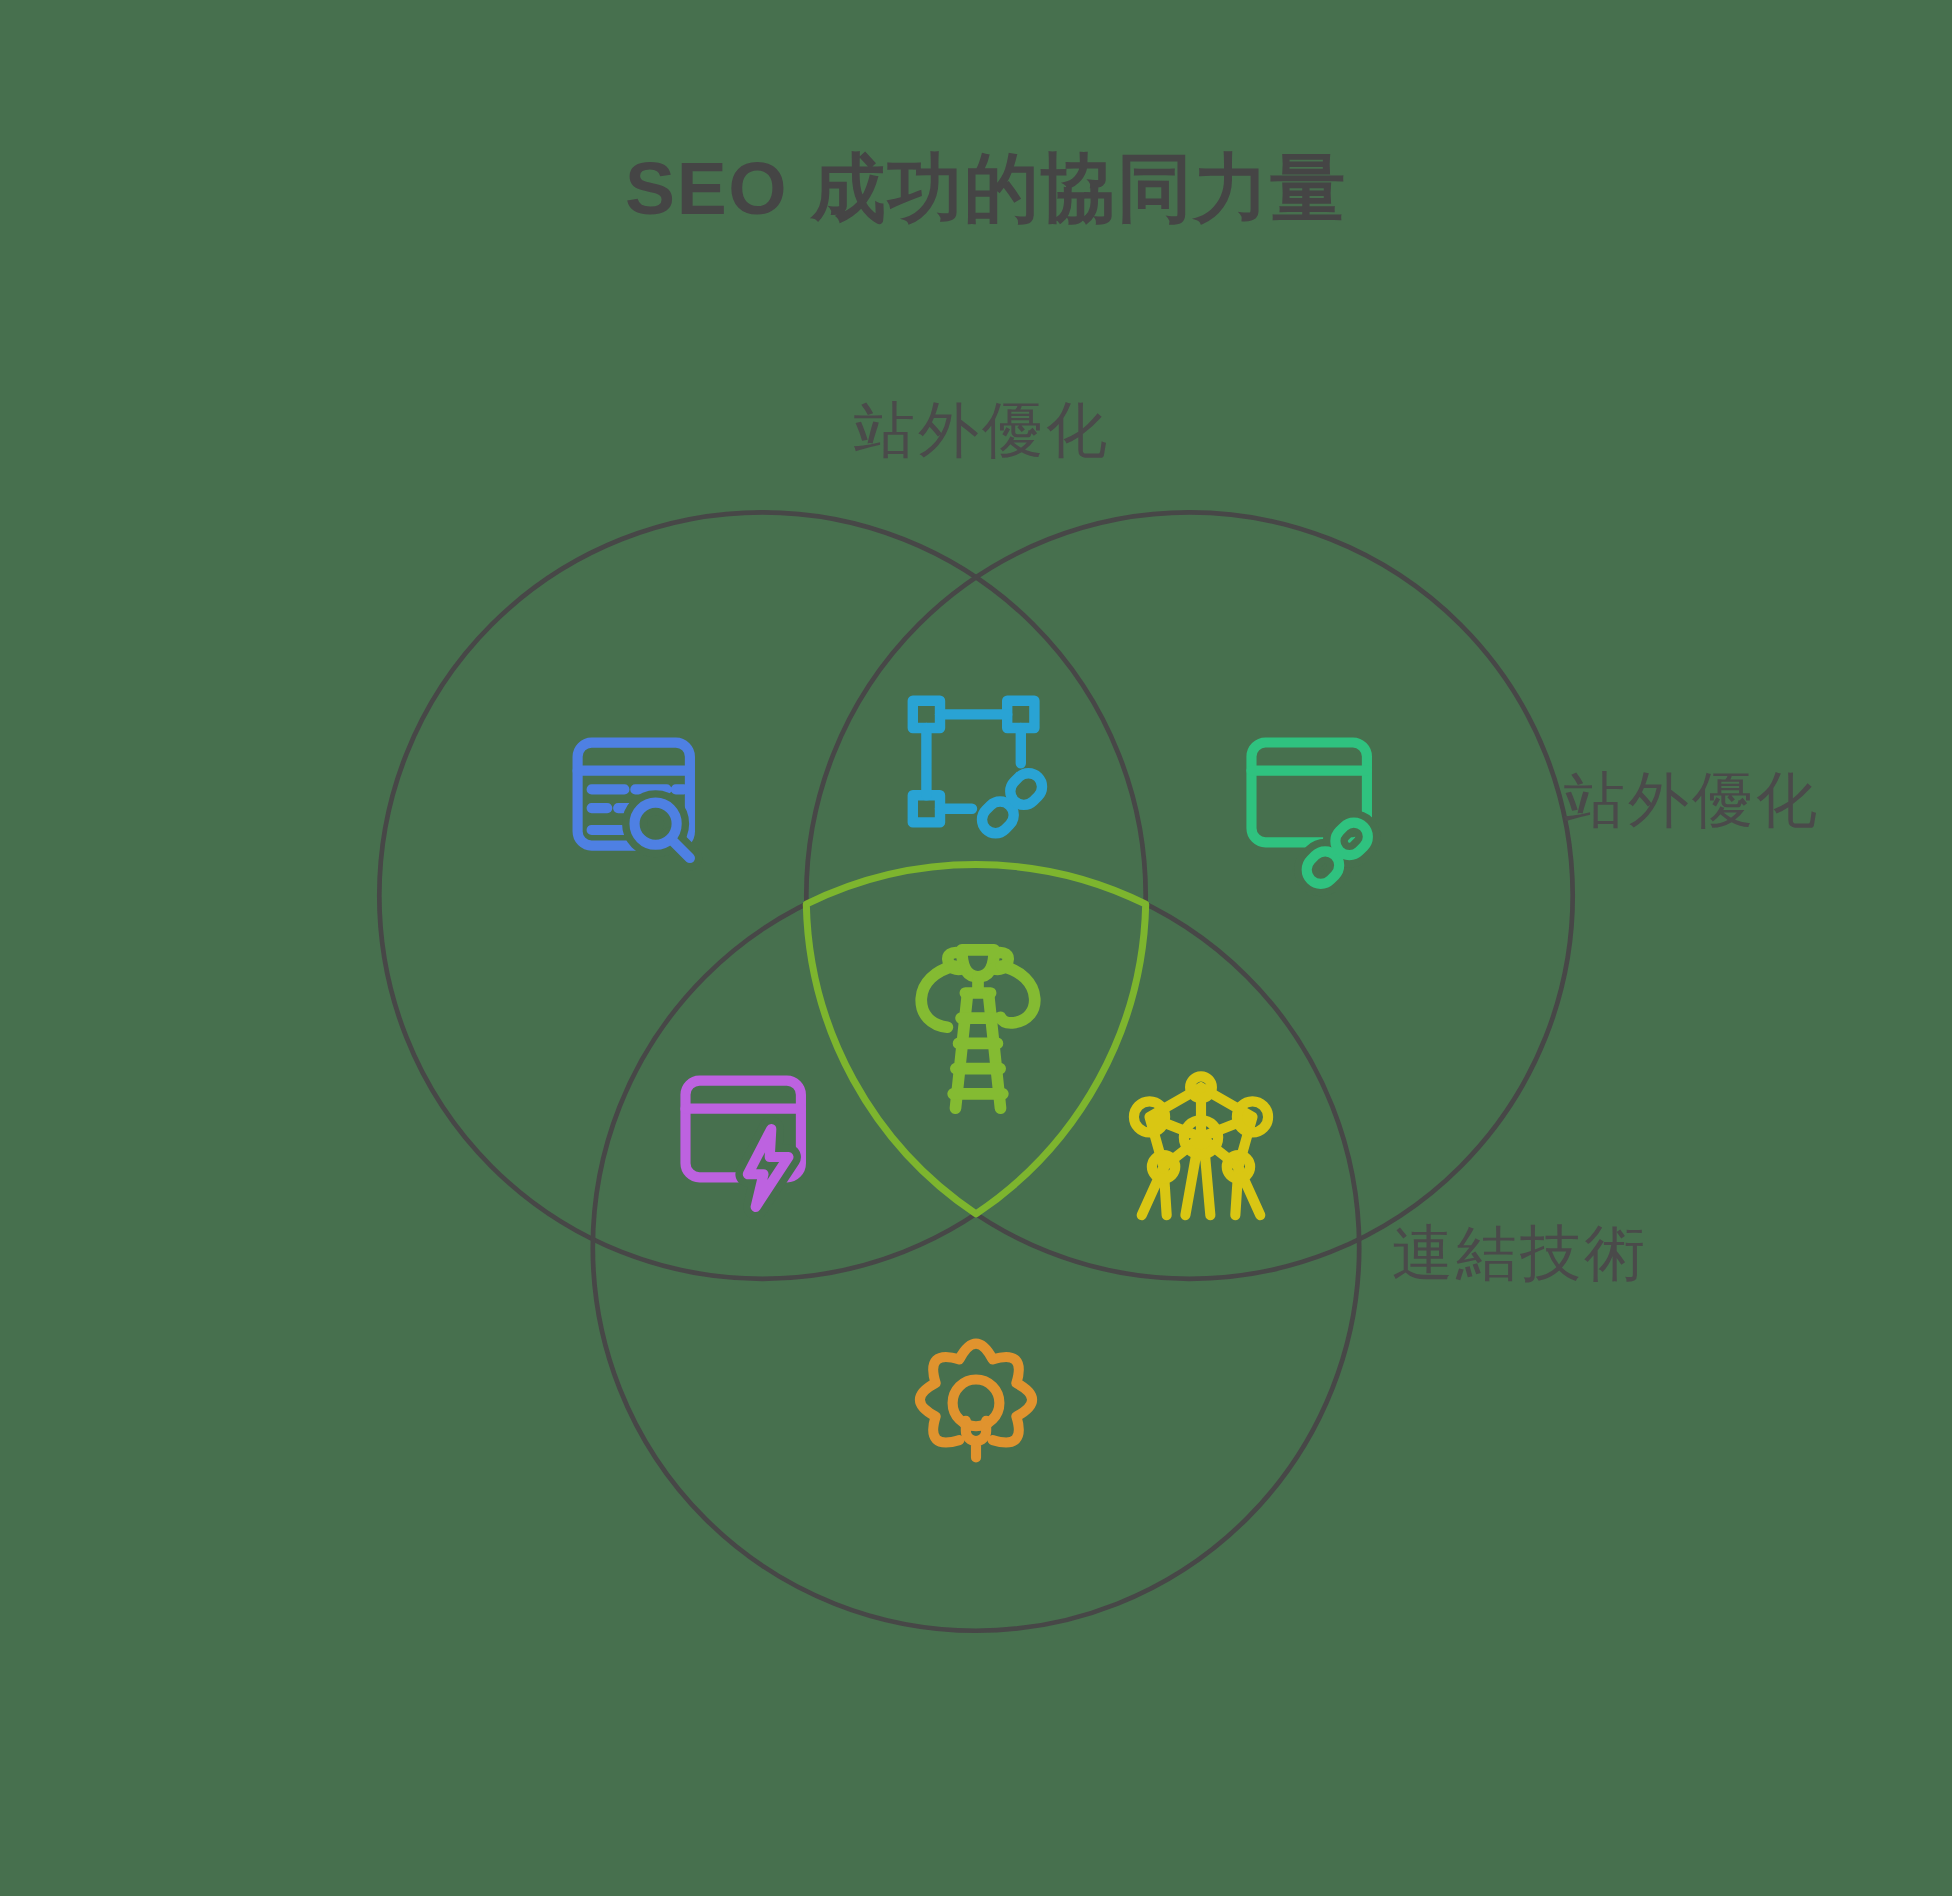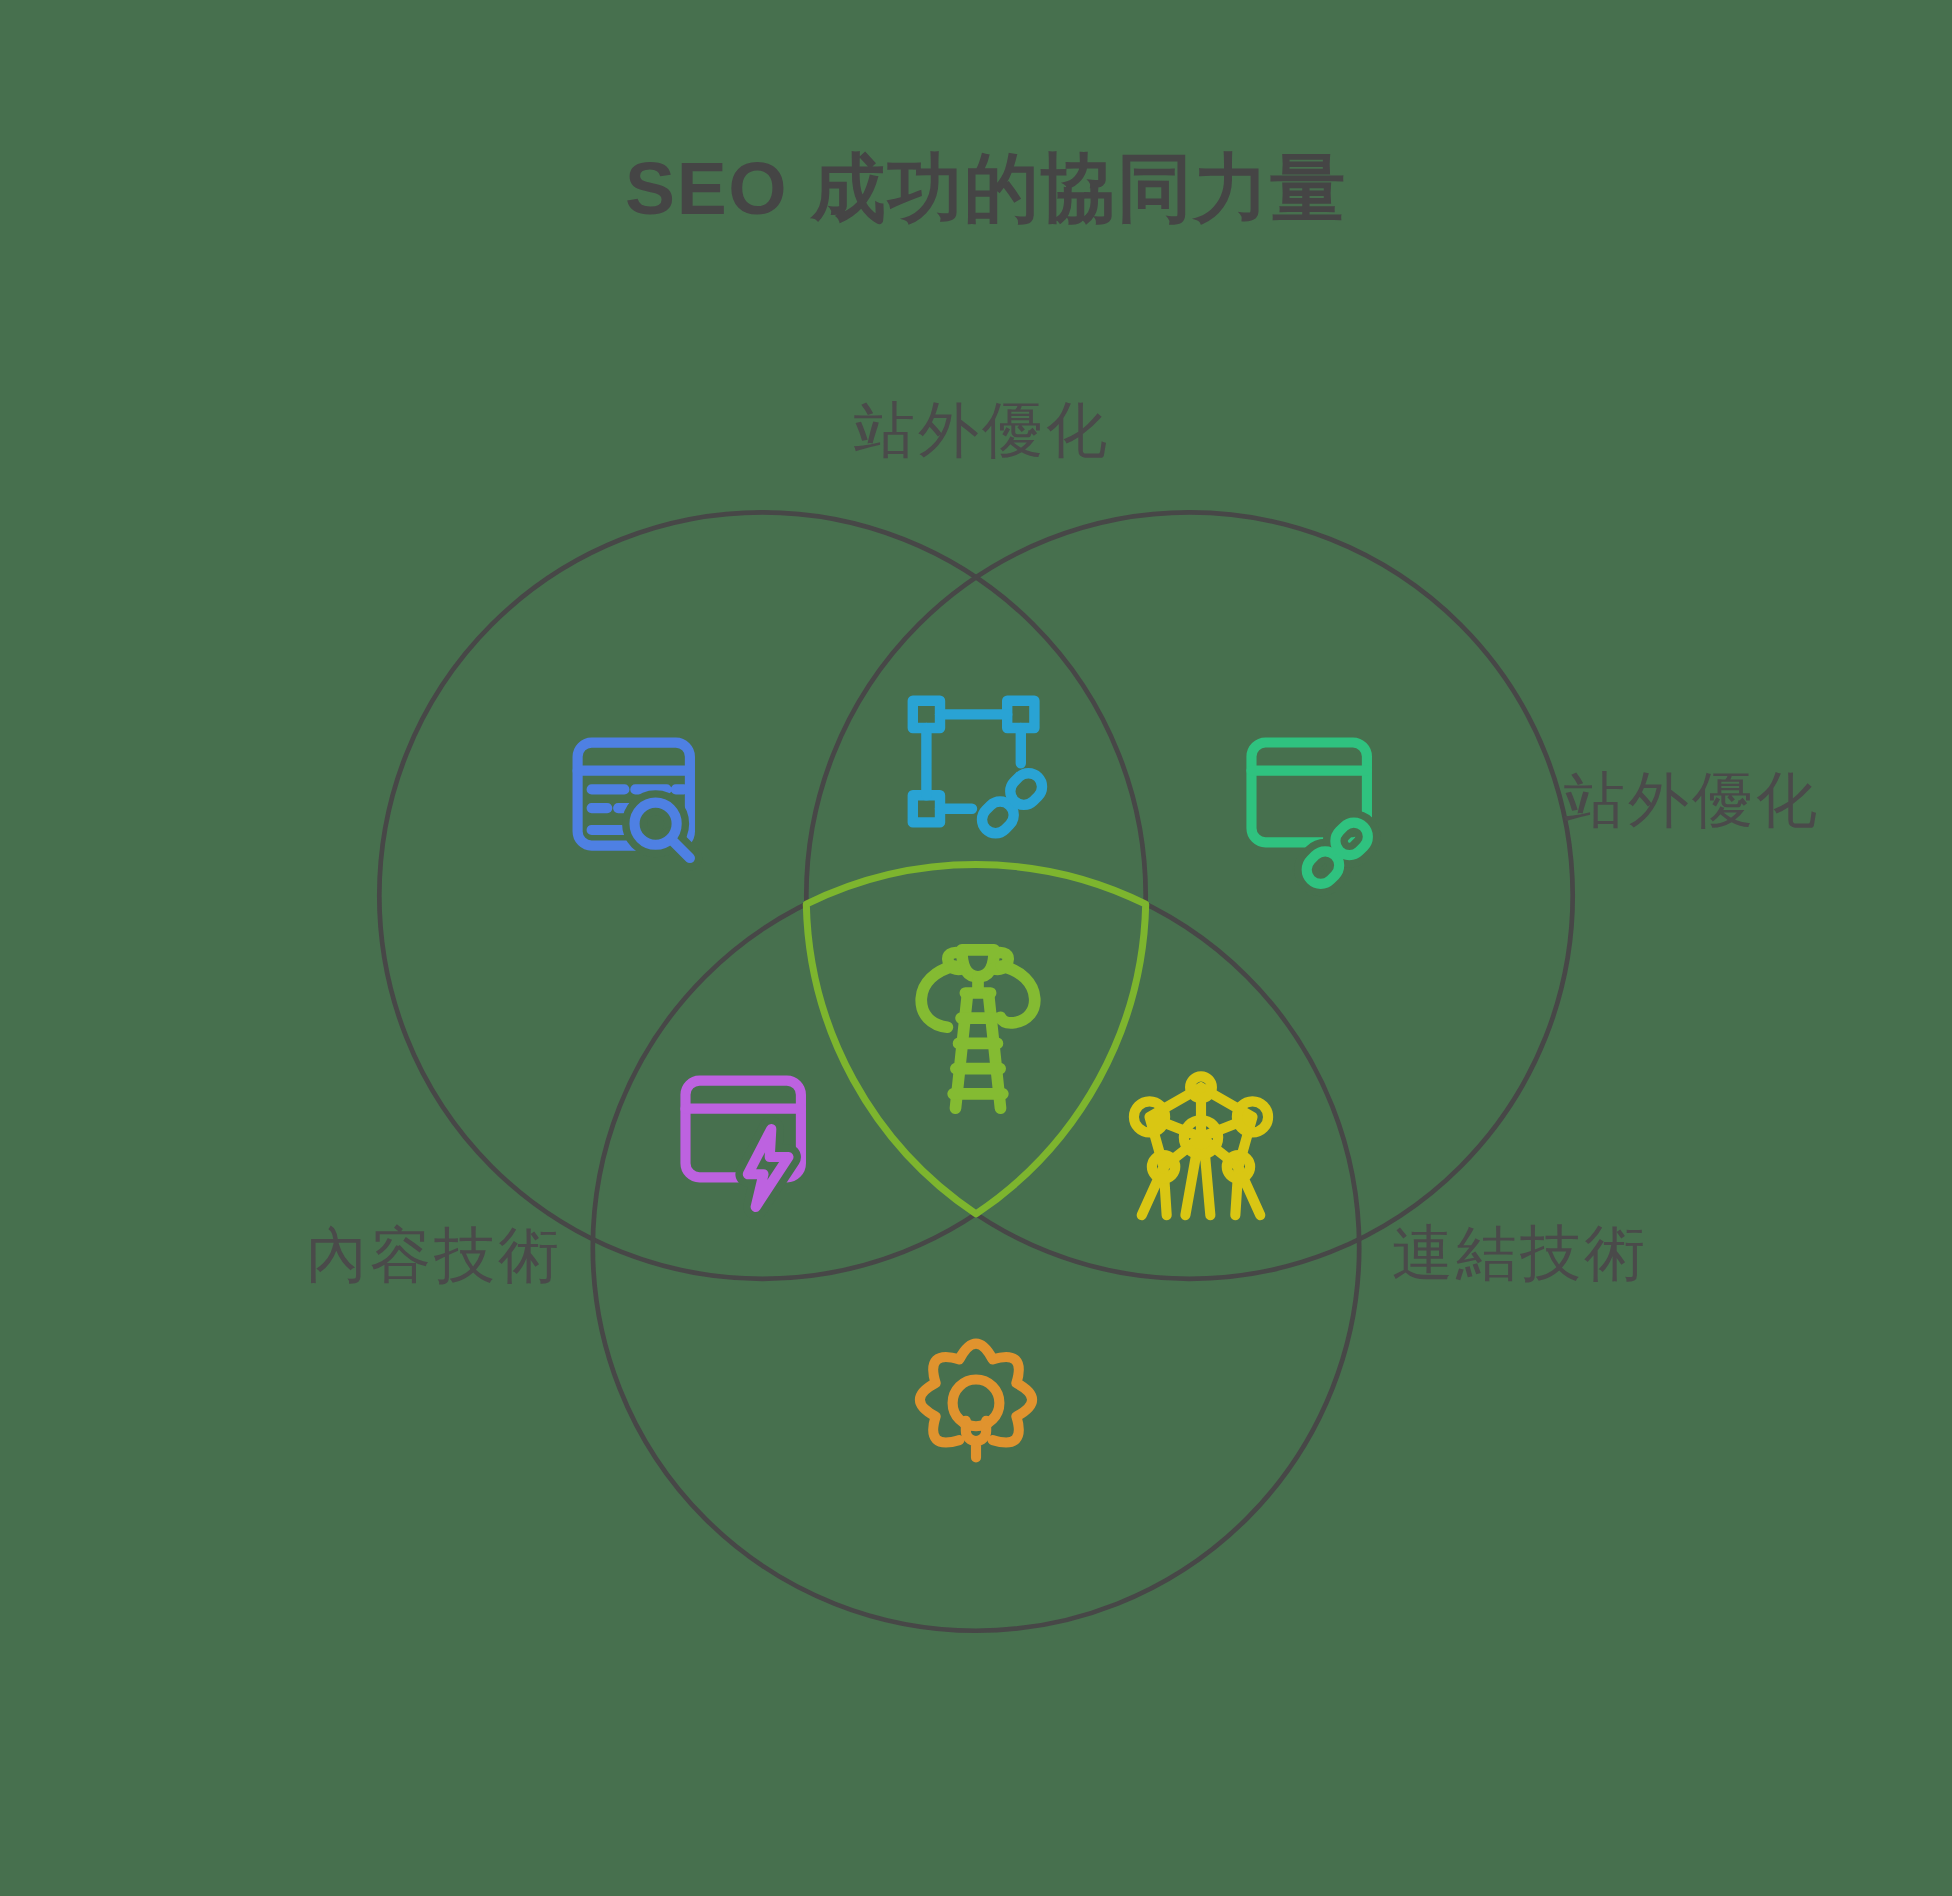--- a/index.html
+++ b/index.html
@@ -156,17 +156,16 @@
     <g style="stroke:var(--orange)" stroke-width="6">
       <path d="M39.3,71.9 Q17.5,78.5 24.1,56.7 Q4,46 24.1,35.3 Q17.5,13.5 39.3,20.1 Q50,0 60.7,20.1 Q82.5,13.5 75.9,35.3 Q96,46 75.9,56.7 Q82.5,78.5 60.7,71.9"></path>
       <circle cx="50" cy="48" r="15"></circle>
       <path d="M43.5,59.5 V66 A6.5,6.5 0 0 0 56.5,66 V59.5 M50,74 V83"></path>
     </g>
   </svg>
 
   <div class="txt title" style="left:986px;top:188px">SEO 成功的協同力量</div>
   <div class="txt" style="left:982px;top:430px">站外優化</div>
   <div class="txt" style="left:1692px;top:800px">站外優化</div>
-  <div class="txt" style="left:434px;top:1255px">內容技術</div>
   <div class="txt" style="left:1520px;top:1253px">連結技術</div>
 
 </div>
 
 
 </body></html>

